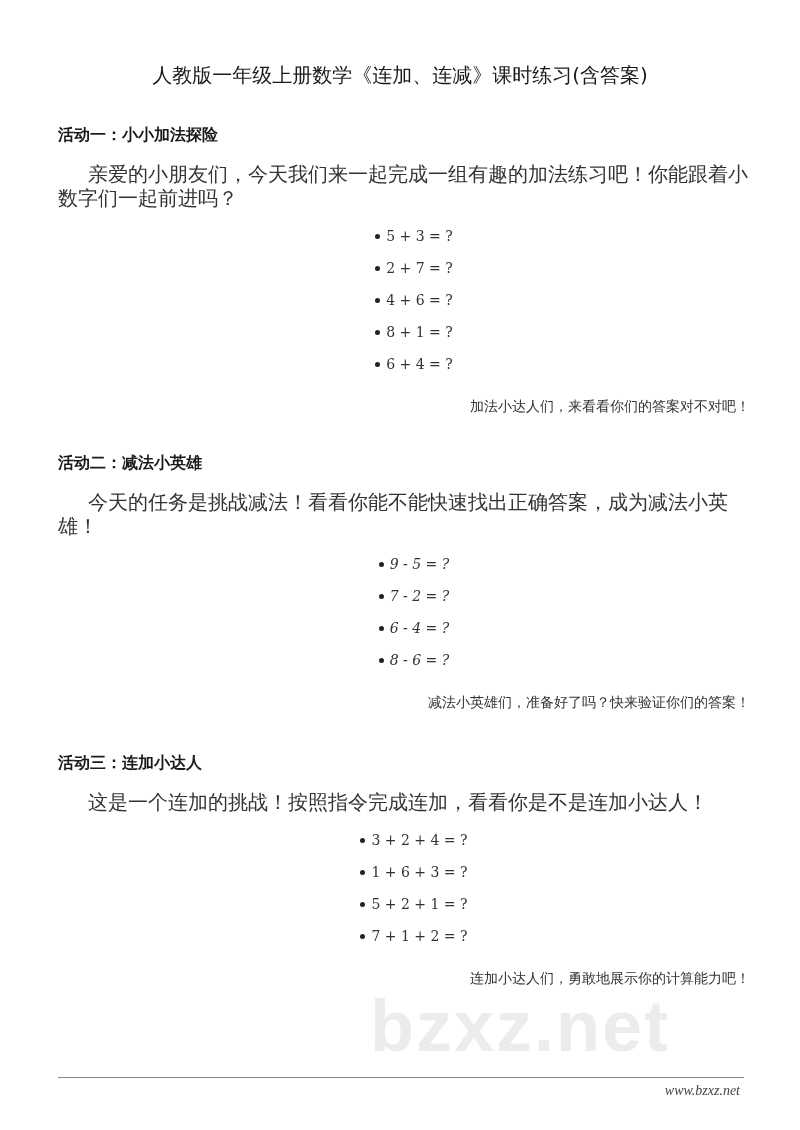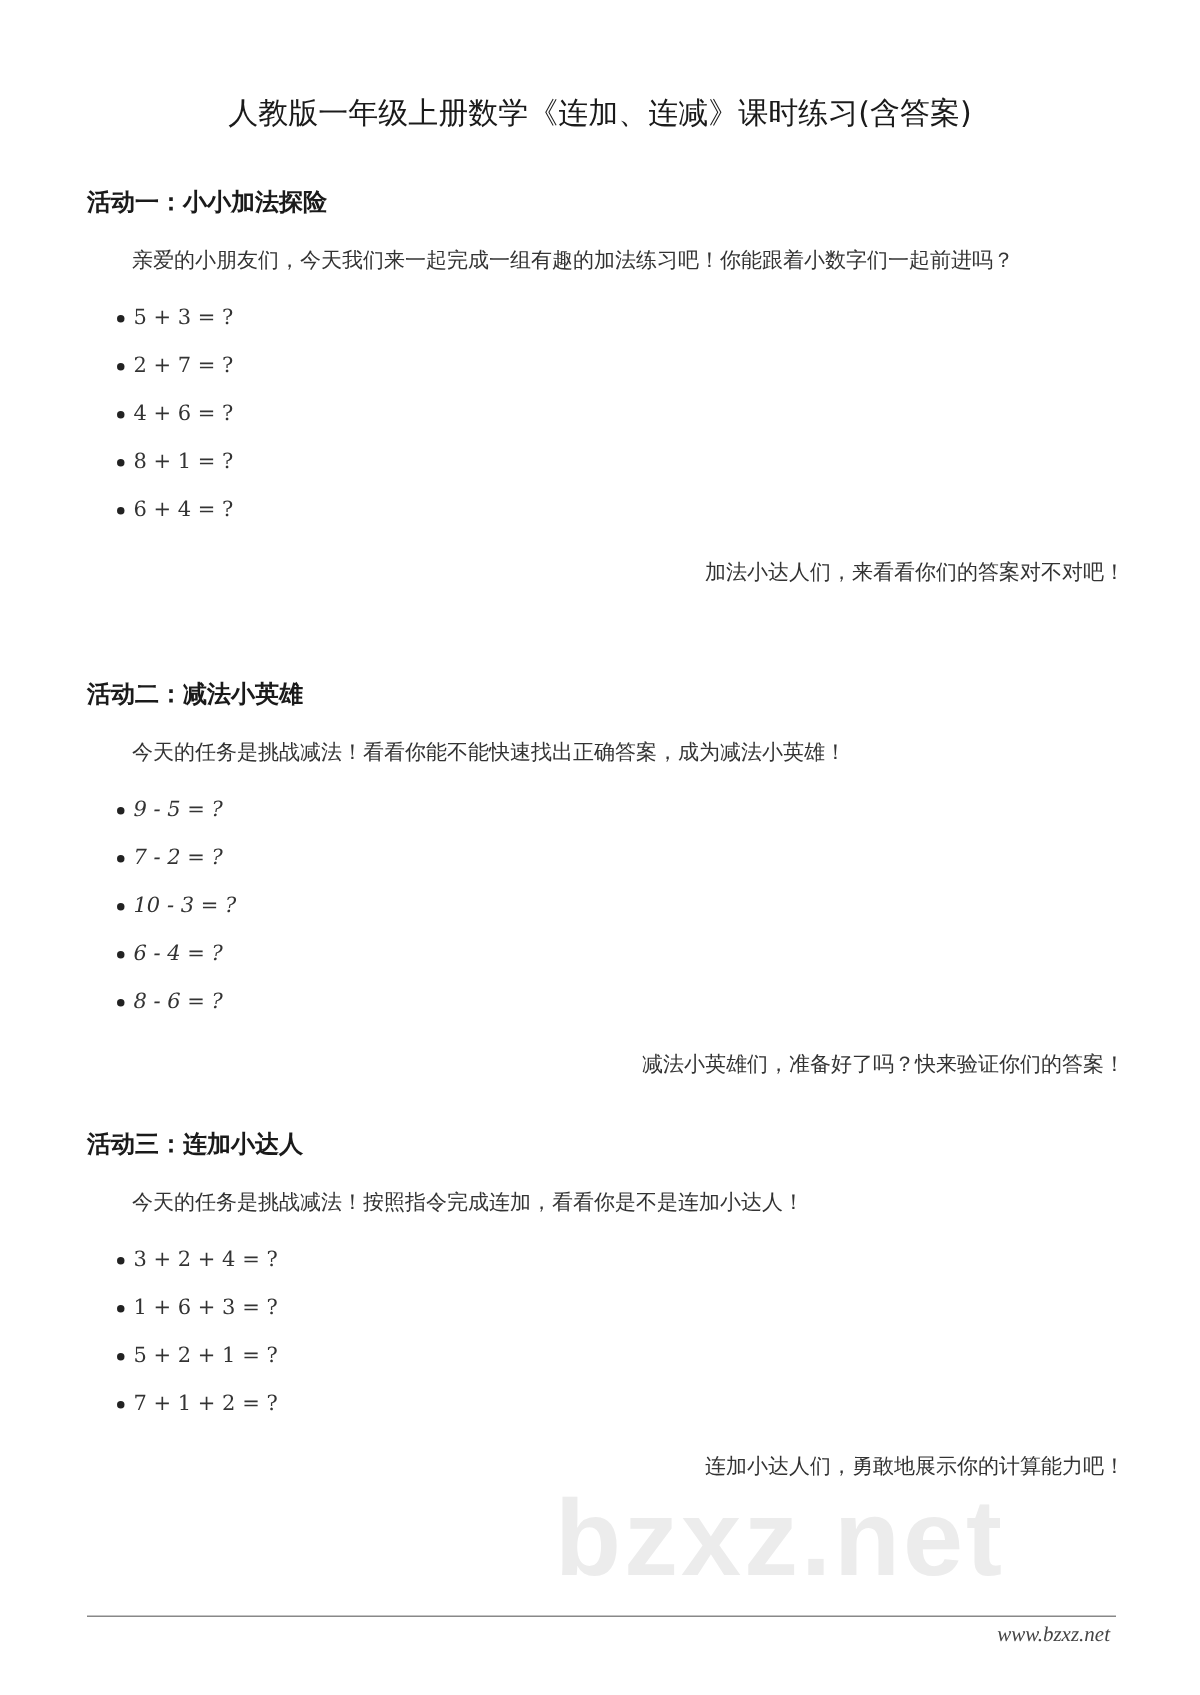--- a/index.html
+++ b/index.html
@@ -12,25 +12,25 @@
     position: absolute; left: 0; right: 0; top: 62px;
     text-align: center; font-size: 20px; font-weight: normal; color: #1a1a1a;
     font-family: "DejaVu Sans", "Liberation Sans", sans-serif;
   }
   .section { position: absolute; left: 58px; right: 50px; }
   .h2 {
     font-size: 16px; font-weight: bold; color: #1a1a1a;
     font-family: "DejaVu Sans", "Liberation Sans", sans-serif;
     margin: 0; line-height: 22px;
   }
-  .para { font-size: 14px; line-height: 24px; text-indent: 30px; margin: 0; color: #333; }
+  .para { font-size: 20px; line-height: 24px; text-indent: 30px; margin: 0; color: #333; }
   .list { list-style: none; margin: 0; padding: 0; }
   .list li {
     height: 32px; line-height: 32px; font-size: 14px; color: #333;
-    display: flex; align-items: center;
+    display: flex; align-items: center; justify-content: center;
   }
   .bullet {
     display: inline-block; width: 5px; height: 5px; border-radius: 50%;
     background: #222; margin-left: 20px; margin-right: 6px;
   }
   .closing { font-size: 14px; line-height: 24px; margin: 0; padding-left: 30px; color: #333; text-align: right; }
   .watermark {
     position: absolute; left: 370px; top: 985px; font-size: 72px; font-weight: bold;
     color: #ececec; font-family: "Liberation Sans", sans-serif; letter-spacing: 2px;
     user-select: none;
@@ -83,37 +83,33 @@
     <li>
         <span class="bullet"></span>
         <span>9 - 5 = ?</span>
       </li>
     <li>
         <span class="bullet"></span>
         <span>7 - 2 = ?</span>
       </li>
     <li>
         <span class="bullet"></span>
-        <span>10 - 3 = ?</span>
-      </li>
-    <li>
-        <span class="bullet"></span>
         <span>6 - 4 = ?</span>
       </li>
     <li>
         <span class="bullet"></span>
         <span>8 - 6 = ?</span>
       </li>
   </ul>
   <p class="closing" style="margin-top:14px;">减法小英雄们，准备好了吗？快来验证你们的答案！</p>
 </div>
 
 <div class="section" style="top:752px;">
   <h2 class="h2">活动三：连加小达人</h2>
-  <p class="para" style="margin-top:16px;">今天的任务是挑战减法！按照指令完成连加，看看你是不是连加小达人！</p>
+  <p class="para" style="margin-top:16px;">这是一个连加的挑战！按照指令完成连加，看看你是不是连加小达人！</p>
   <ul class="list" style="margin-top:10px;">
     <li>
         <span class="bullet"></span>
         <span>3 + 2 + 4 = ?</span>
       </li>
     <li>
         <span class="bullet"></span>
         <span>1 + 6 + 3 = ?</span>
       </li>
     <li>

